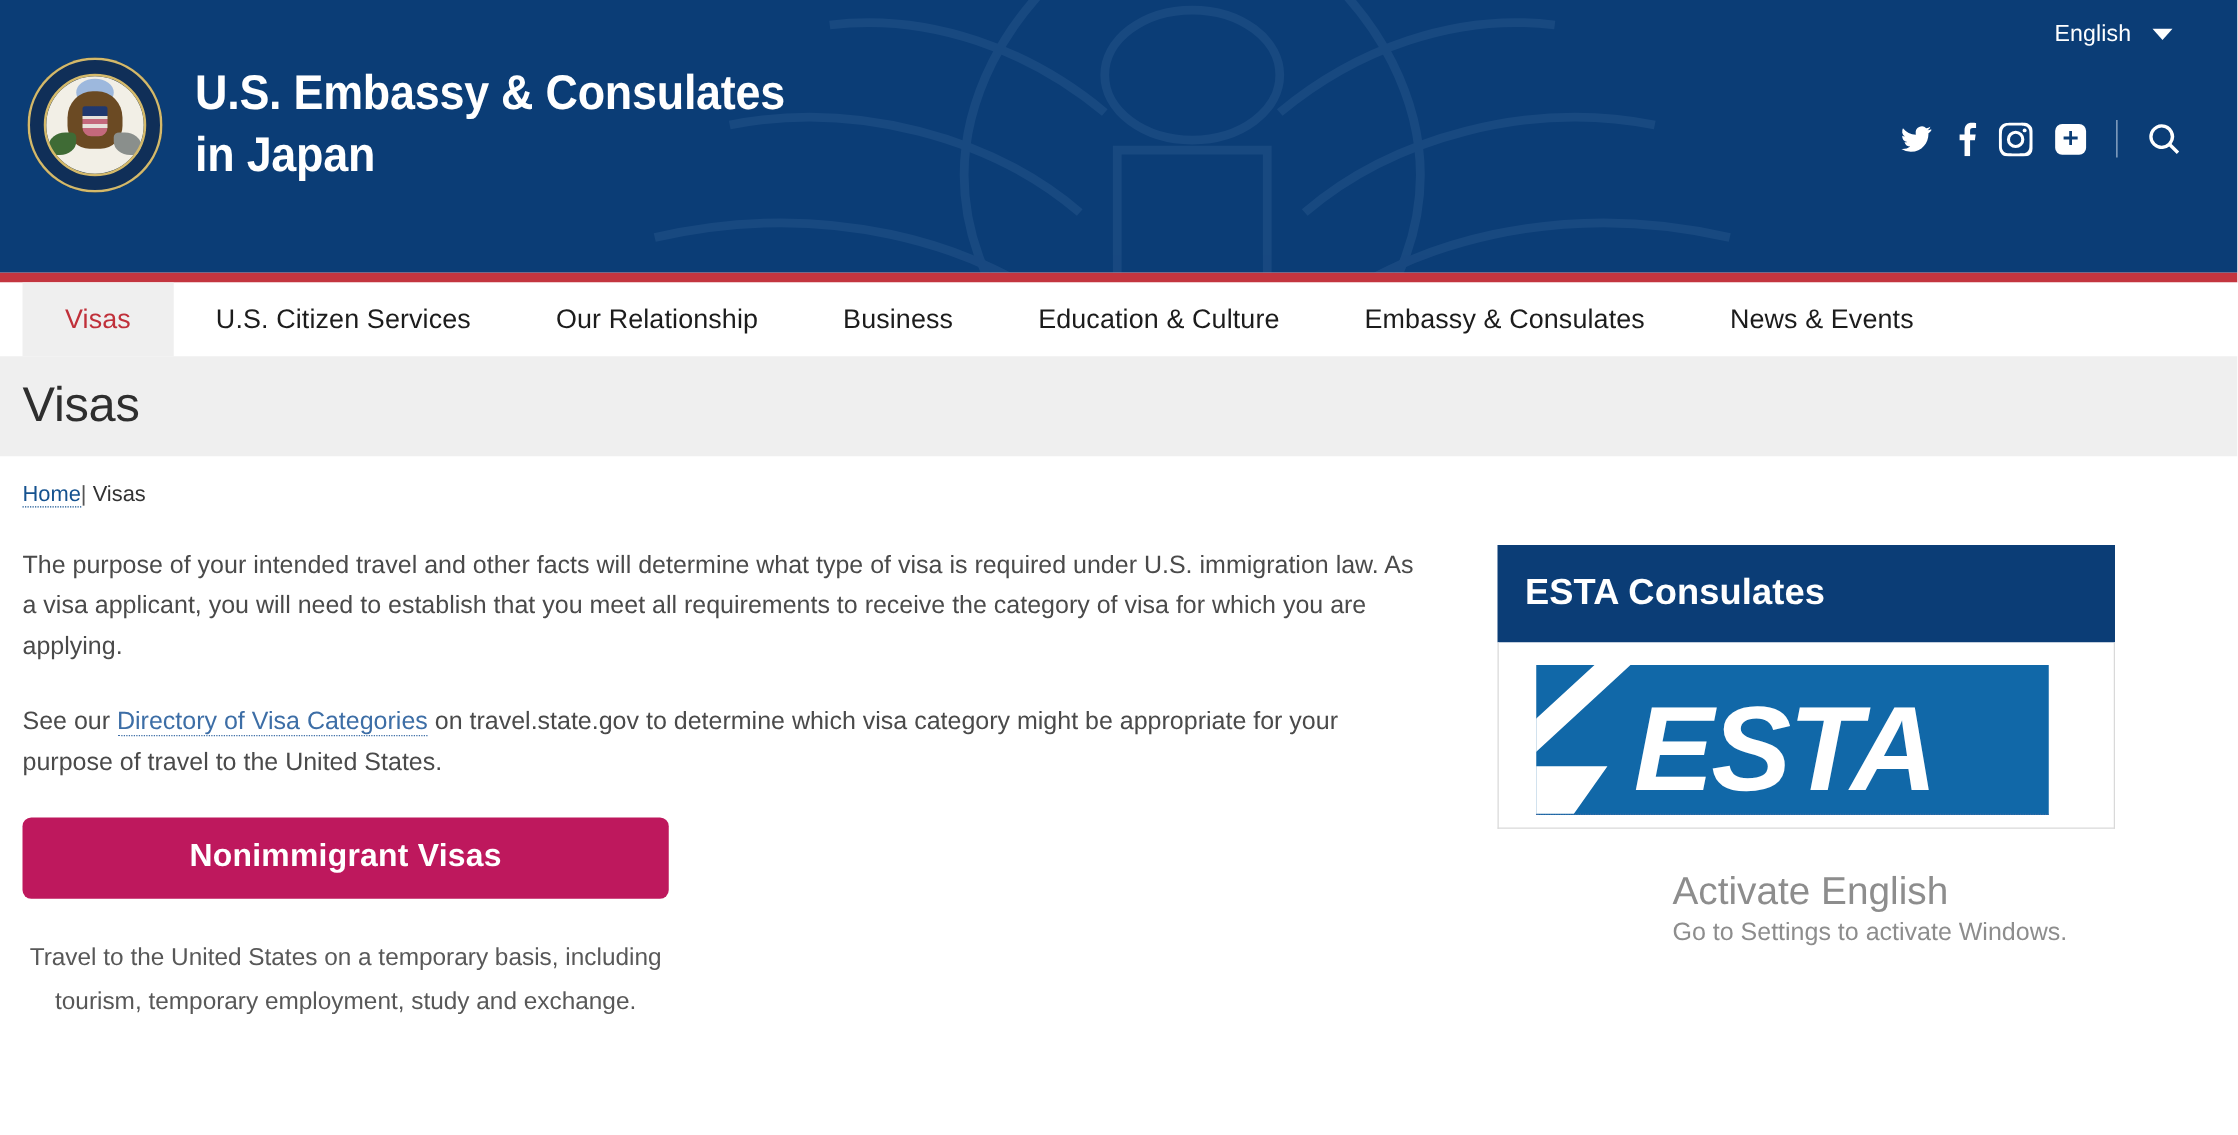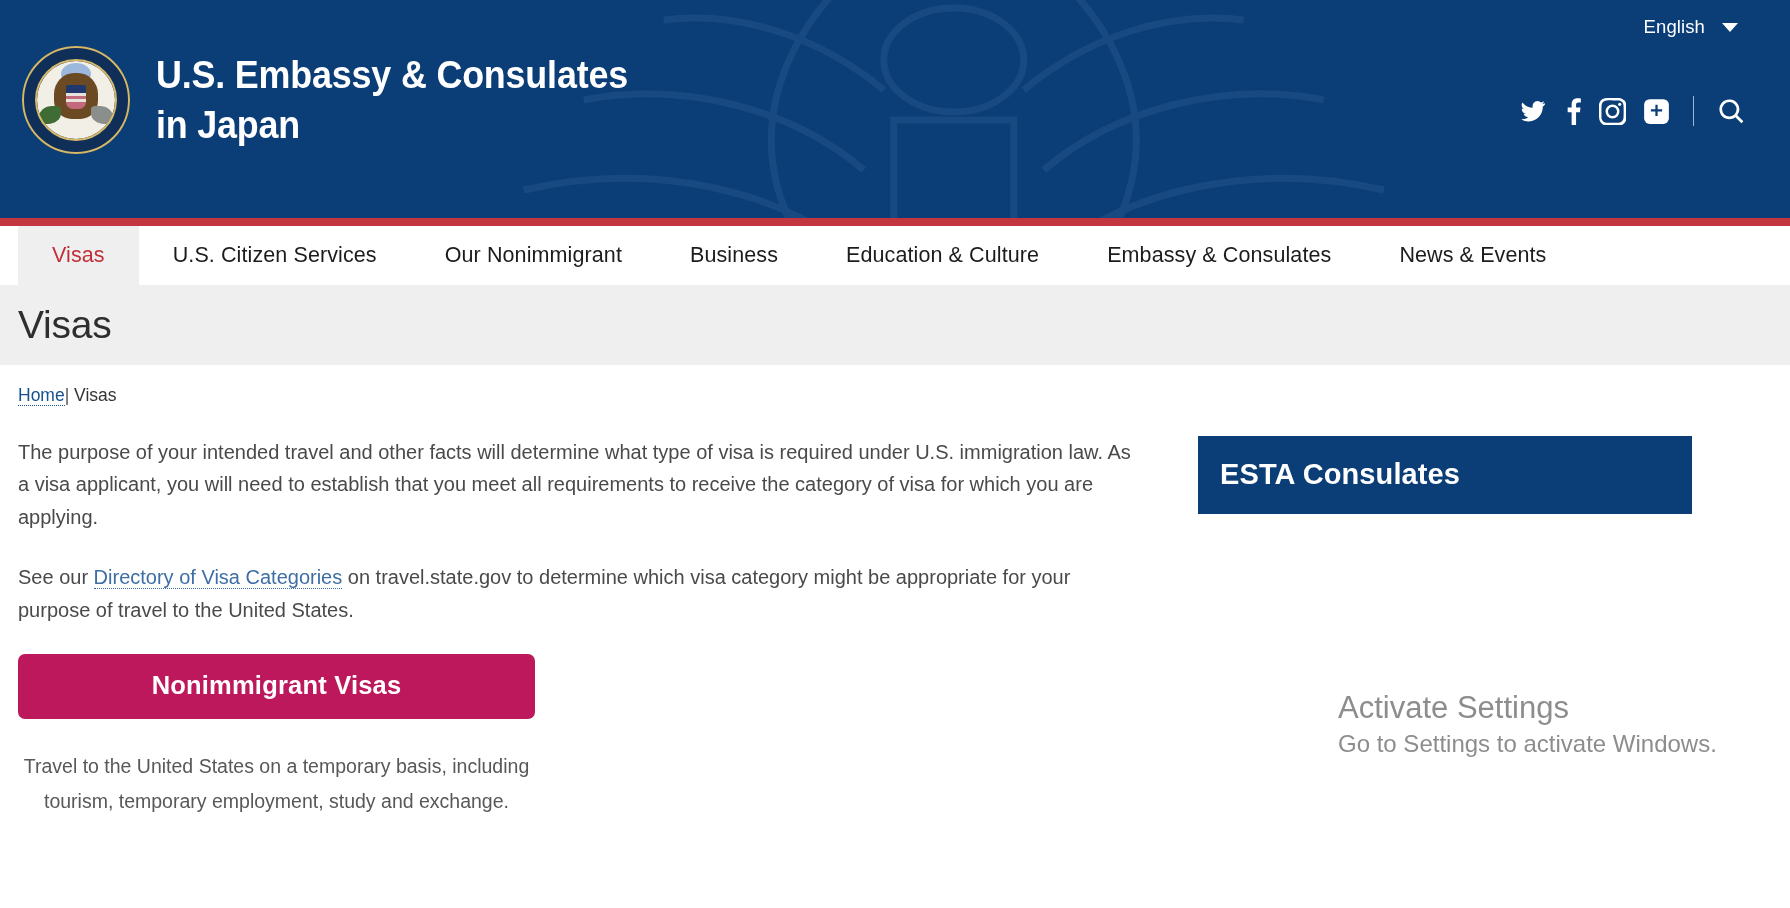--- a/index.html
+++ b/index.html
@@ -345,21 +345,21 @@
     z-index: 40;
     width: 430px;
   }
   .activate-wm .aw-title {
     font-size: 31px;
     color: #8d8d8d;
     font-weight: 400;
     line-height: 1.25;
   }
   .activate-wm .aw-sub {
-    font-size: 24px;
+    font-size: 20px;
     color: #8d8d8d;
     margin-top: 2px;
   }
 </style>
 </head>
 <body>
 
 <div class="site-header">
 
   <svg class="header-watermark" viewBox="0 0 980 520" xmlns="http://www.w3.org/2000/svg">
@@ -440,21 +440,21 @@
       </div>
     </div>
   </div>
 </div>
 
 <div class="red-stripe"></div>
 
 <nav class="main-nav">
   <div class="nav-item active">Visas</div>
   <div class="nav-item">U.S. Citizen Services</div>
-  <div class="nav-item">Our Nonimmigrant</div>
+  <div class="nav-item">Our Relationship</div>
   <div class="nav-item">Business</div>
   <div class="nav-item">Education &amp; Culture</div>
   <div class="nav-item">Embassy &amp; Consulates</div>
   <div class="nav-item">News &amp; Events</div>
 </nav>
 
 <div class="title-band">
   <h1 class="page-title">Visas</h1>
 </div>
 
@@ -475,21 +475,27 @@
         <div class="visa-desc">Travel to the United States on a temporary basis, including tourism, temporary employment, study and exchange.</div>
       </div>
     </div>
   </div>
 
   <aside class="col-side">
 
 
     <div class="widget">
       <div class="widget-head">ESTA Consulates</div>
+      <div class="widget-body esta-body">
+        <a class="esta-logo" href="#">
+          <span class="swoosh"></span>
+          <span class="esta-word">ESTA</span>
+        </a>
+      </div>
     </div>
 
   </aside>
 </div>
 
 <div class="activate-wm">
-  <div class="aw-title">Activate Settings</div>
+  <div class="aw-title">Activate English</div>
   <div class="aw-sub">Go to Settings to activate Windows.</div>
 </div>
 
 </body></html>

